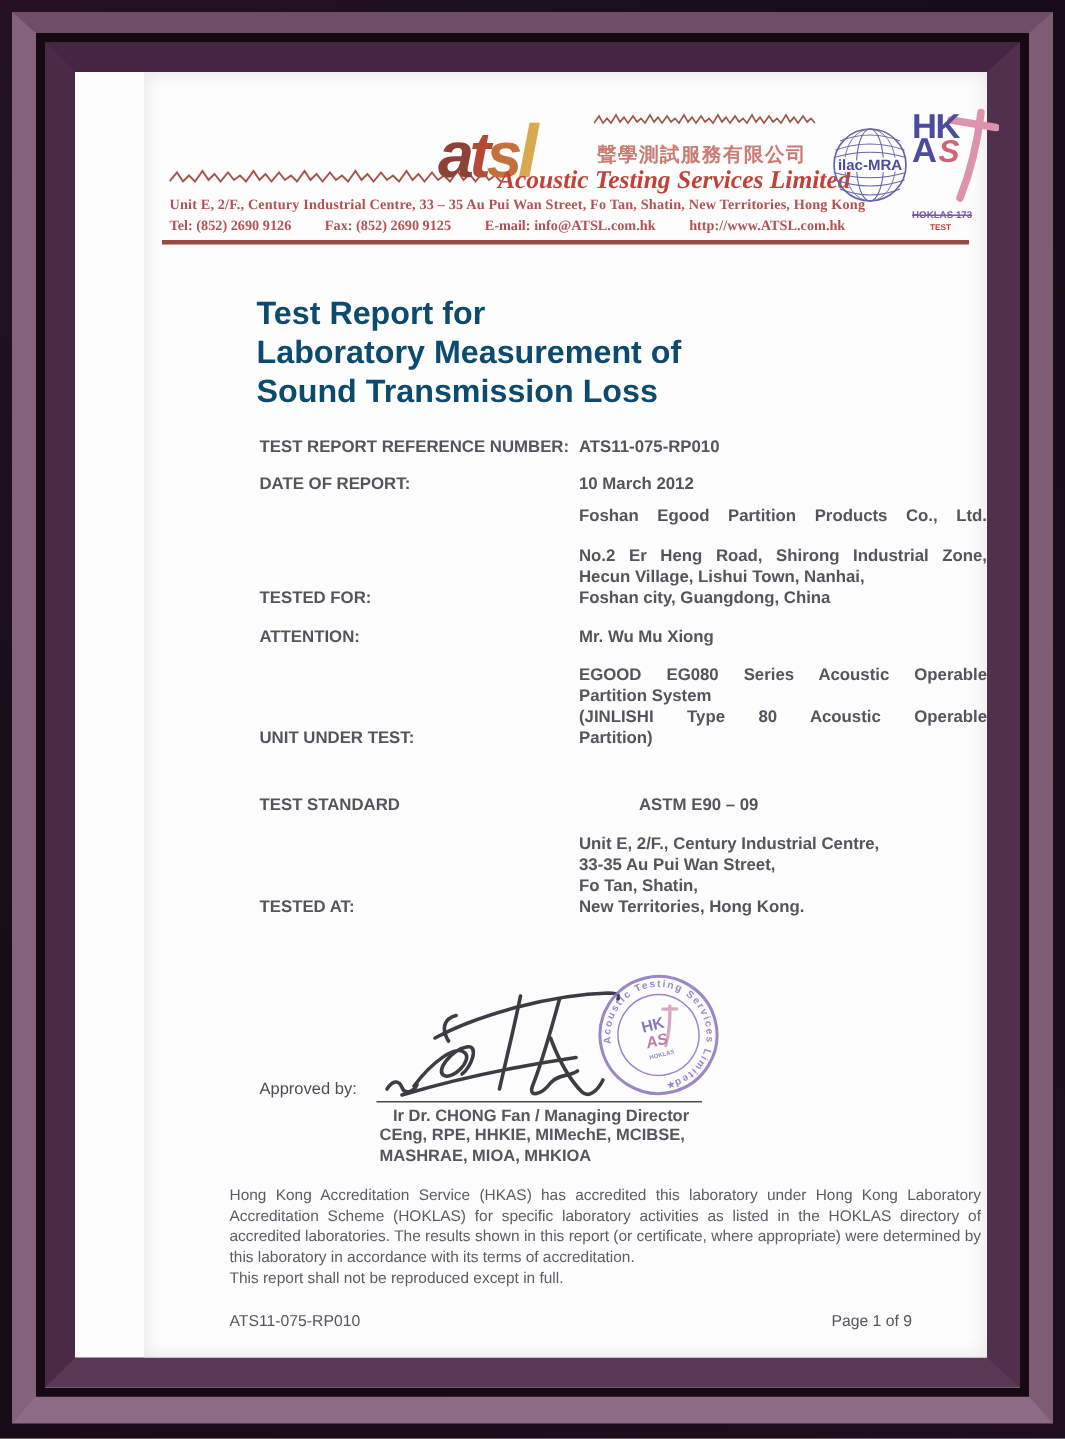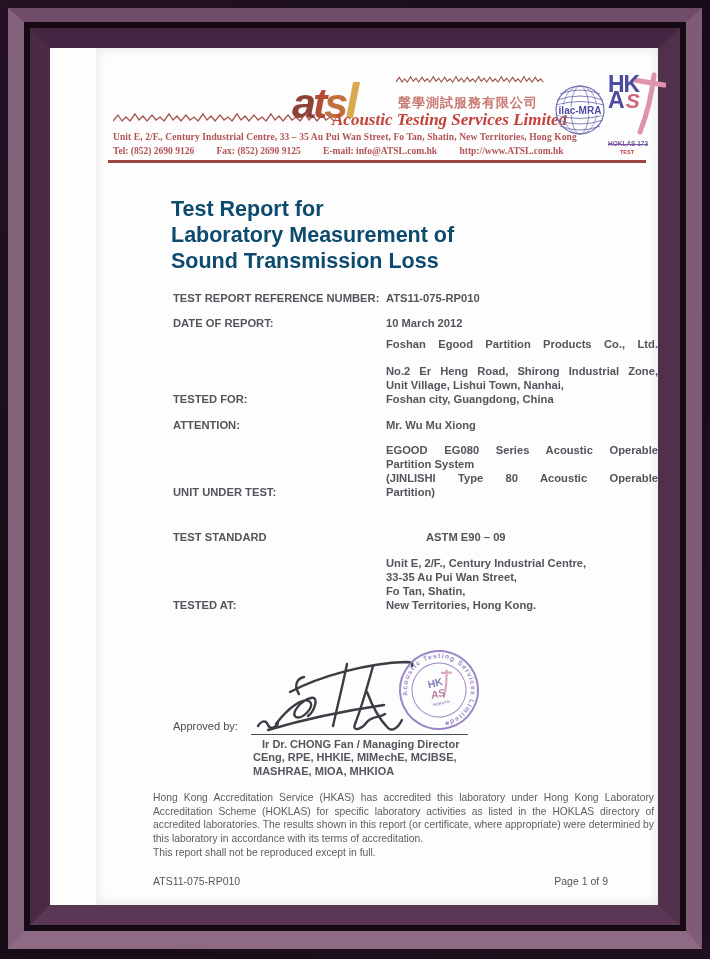--- a/index.html
+++ b/index.html
@@ -151,21 +151,21 @@
           <div class="flabel">DATE OF REPORT:</div>
           <div class="fvalue">10 March 2012</div>
         </div>
 
         <div class="frow mb8">
           <div class="flabel">TESTED FOR:</div>
           <div class="fvalue">
             <div class="just">Foshan Egood Partition Products Co., Ltd.</div>
             <div class="addr-gap"></div>
             <div class="just">No.2 Er Heng Road, Shirong Industrial Zone,</div>
-            <div>Unit Village, Lishui Town, Nanhai,</div>
+            <div>Hecun Village, Lishui Town, Nanhai,</div>
             <div>Foshan city, Guangdong, China</div>
           </div>
         </div>
 
         <div class="frow mb11">
           <div class="flabel">ATTENTION:</div>
           <div class="fvalue">Mr. Wu Mu Xiong</div>
         </div>
 
         <div class="frow mb31">

